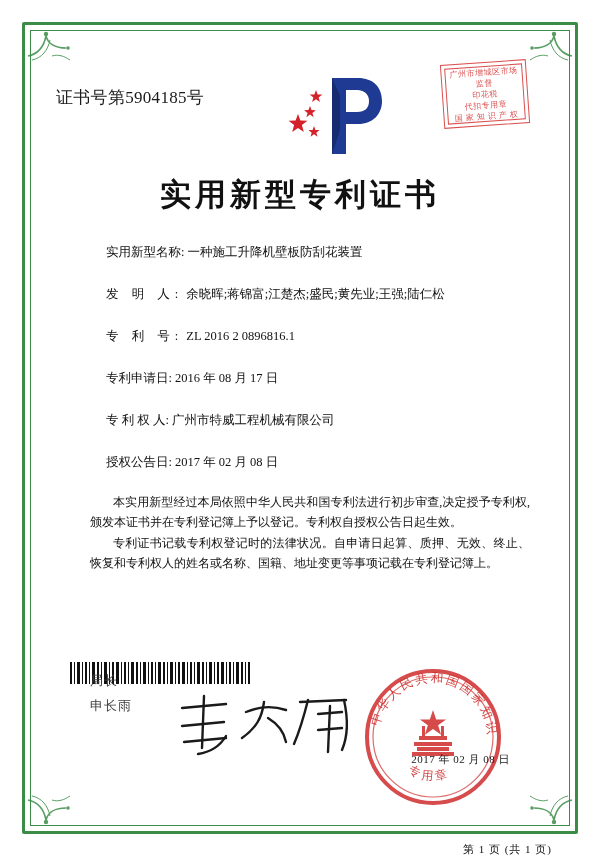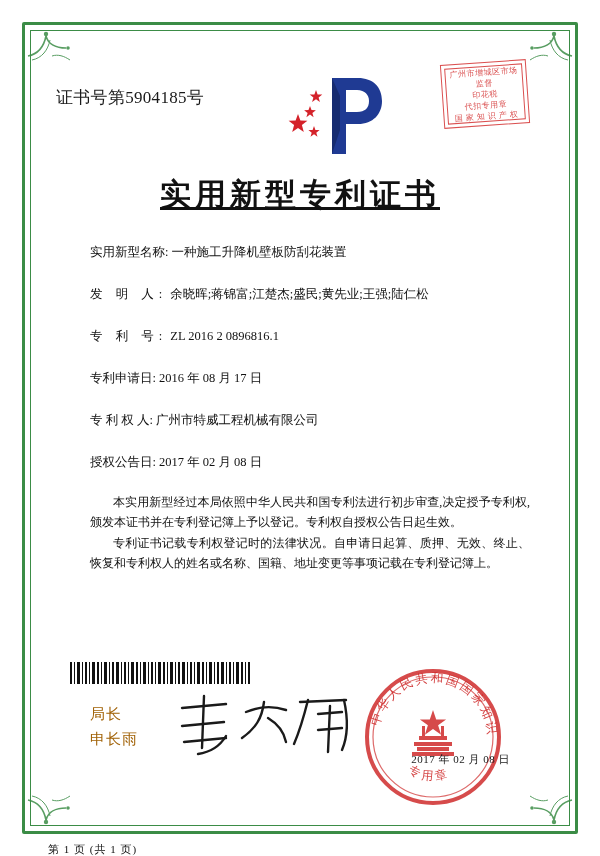--- a/index.html
+++ b/index.html
@@ -109,37 +109,37 @@
   .doc-title {
     position: absolute;
     left: 0;
     top: 122px;
     width: 504px;
     text-align: center;
     font-size: 31px;
     font-weight: bold;
     letter-spacing: 4px;
     color: #111;
-    text-decoration: underline;
   }
 
   .fields {
     position: absolute;
     left: 42px;
     top: 192px;
     width: 440px;
   }
   .field {
     font-size: 12.5px;
     color: #111;
     margin-bottom: 25px;
     line-height: 17px;
   }
   .field .lbl {
     letter-spacing: 0px;
+    margin-left: 16px;
   }
   .field .val {
     letter-spacing: 0px;
   }
   .field.wide .lbl { letter-spacing: 5px; text-align: right; }
 
   .body-text {
     position: absolute;
     left: 42px;
     top: 441px;
@@ -159,24 +159,24 @@
     left: 22px;
     top: 610px;
     width: 180px;
     height: 22px;
   }
   .barcode svg { display: block; }
 
   .signoff {
     position: absolute;
     left: 42px;
-    top: 650px;
-    font-size: 15px;
+    top: 616px;
+    font-size: 13px;
     line-height: 25px;
-    color: #a16207;
+    color: #404040;
     letter-spacing: 1px;
   }
   .signature {
     position: absolute;
     left: 120px;
     top: 638px;
     width: 190px;
     height: 70px;
   }
 
@@ -196,21 +196,21 @@
     font-size: 11px;
     color: #1a1a1a;
     letter-spacing: .5px;
   }
 
   .footer {
     position: absolute;
     left: 0;
     top: 790px;
     width: 504px;
-    text-align: left;
+    text-align: right;
     font-size: 11px;
     color: #111;
     letter-spacing: 1px;
   }
 </style>
 </head>
 <body>
 
 <div class="page">
 

